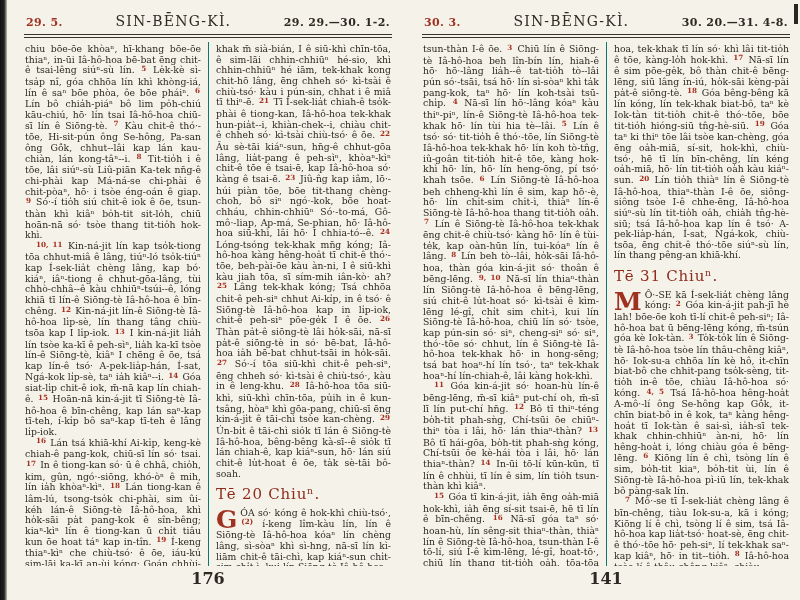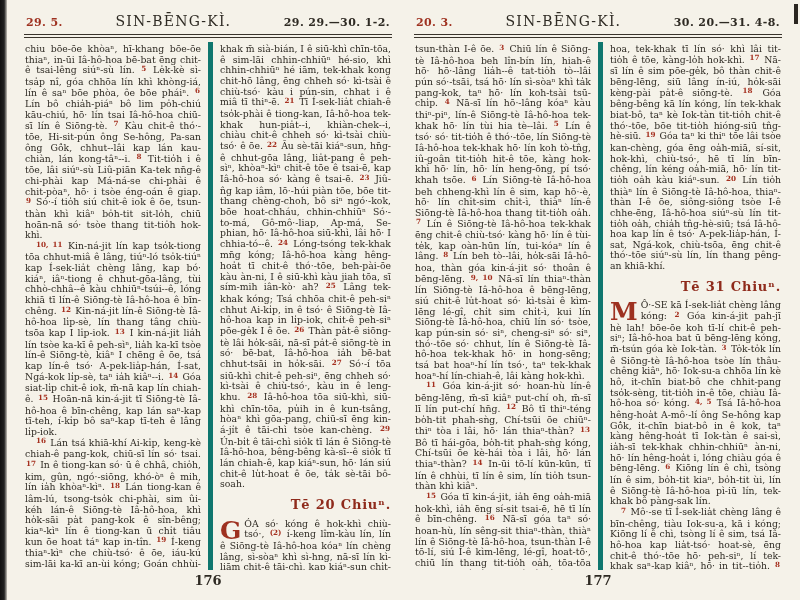--- a/index.html
+++ b/index.html
@@ -2,41 +2,41 @@
 <html><head>
 <meta charset="utf-8">
 <style>
   html,body{margin:0;padding:0;}
   body{width:800px;height:600px;overflow:hidden;background:#e8e4da;}
   .scan{position:relative;width:800px;height:600px;background:#f5f2e9;
         font-family:"DejaVu Serif","Liberation Serif",serif;color:#2e2a23;}
   .edge-left{position:absolute;left:0;top:0;width:7px;height:600px;
         background:linear-gradient(90deg,#111 0%,#222 60%,rgba(40,35,30,.25) 100%);}
   .corner-tick{position:absolute;right:2px;top:4px;width:4px;height:20px;background:#2a2620;}
-  .pages{position:absolute;left:24px;top:12px;display:flex;gap:22px;}
+  .pages{position:absolute;left:24px;top:12px;display:flex;gap:30px;}
   .page{width:368px;display:flex;flex-direction:column;height:578px;}
   .phead{display:flex;justify-content:space-between;align-items:baseline;
         font-size:11px;line-height:15px;padding:2px 2px 3px 2px;}
   .phead .ref{font-weight:bold;letter-spacing:.4px;}
   .phead .ptitle{letter-spacing:1.2px;font-size:14px;}
   .rubric{color:#9e3120;}
   .rule{height:2px;border-top:1px solid #39342c;border-bottom:1px solid #39342c;margin:1px 0 4px 0;}
   .cols{flex:1;display:flex;overflow:hidden;}
   .col{width:50%;box-sizing:border-box;overflow:hidden;
        font-size:9.3px;line-height:10.65px;text-align:justify;padding:2px 7px 0 1px;}
-  .col.c2{border-left:5px solid #0f766e;padding:2px 1px 0 7px;}
+  .col.c2{border-left:1px solid #0f766e;padding:2px 1px 0 7px;}
   .col p{margin:0;}
   .col p.ind{text-indent:10px;}
   .verse{color:#a5301f;font-weight:bold;font-size:7.2px;position:relative;top:-2.2px;
          letter-spacing:0;padding:0 1px;}
-  .chap-head{text-align:right;font-weight:bold;font-size:13px;letter-spacing:.8px;
+  .chap-head{text-align:left;font-weight:normal;font-size:15px;letter-spacing:.8px;
          color:#8f2b1c;margin:10px 0 8px 0;}
   .dropcap{float:left;font-size:25px;line-height:21px;font-weight:bold;color:#9e3120;
          margin:1px 3px 0 0;}
-  .pagenum{text-align:center;font-weight:bold;font-size:13px;padding:3px 0 2px 0;}
+  .pagenum{text-align:center;font-weight:bold;font-size:16px;padding:3px 0 2px 0;}
 </style>
 </head>
 <body>
 
 <div class="scan">
   <div class="edge-left"></div>
   <div class="corner-tick"></div>
   <div class="pages">
 
     <section class="page">
@@ -56,35 +56,35 @@
             <p>khak m̄ sià-bián, I ê siū-khì chīn-tōa, ê sim-lāi chhin-chhiūⁿ hé-sio, khì chhin-chhiūⁿ hé iām, tek-khak kong chit-hō lâng, ēng chheh só· kì-tsài ê chiù-tsó· kàu i pún-sin, chhat i ê miâ tī thiⁿ-ē. <span class="verse">21</span> Tī Í-sek-lia̍t chiah-ê tso̍k-phài ê tiong-kan, Iâ-hô-hoa tek-khak hun-pia̍t--i, khiàn-chek--i, chiàu chit-ê chheh só· kì-tsài chiù-tsó· ê ōe. <span class="verse">22</span> Āu sè-tāi kiáⁿ-sun, hn̄g-ê chhut-gōa lâng, lia̍t-pang ê peh-sìⁿ, khòaⁿ-kìⁿ chit-ê tōe ê tsai-ē, kap Iâ-hô-hoa só· kàng ê tsai-ē. <span class="verse">23</span> Jiû-n̂g kap iâm, lō·-húi piàn tōe, bōe tit-thang chèng-choh, bô siⁿ ngó·-kok, bōe hoat-chháu, chhin-chhiūⁿ Só·-to-má, Gô-mô·-liap, Ap-má, Se-phian, hō· Iâ-hô-hoa siū-khì, lâi hō· I chhia-tó--ê. <span class="verse">24</span> Lóng-tsóng tek-khak mn̄g kóng; Iâ-hô-hoa kàng hêng-hoa̍t tī chit-ê thó·-tōe, beh-pài-ōe kàu àn-ni, I ê siū-khì kàu jiah tōa, sī sím-mih iân-kò· ah? <span class="verse">25</span> Lâng tek-khak kóng; Tsá chhōa chit-ê peh-siⁿ chhut Ai-ki̍p, in ê tsó· ê Siōng-tè Iâ-hô-hoa kap in li̍p-iok, chit-ê peh-siⁿ pōe-ge̍k I ê ōe. <span class="verse">26</span> Thàn pa̍t-ê siōng-tè lâi ho̍k-sāi, nā-sī pa̍t-ê siōng-tè in só· bē-bat, Iâ-hô-hoa ia̍h bē-bat chhut-tsāi in ho̍k-sāi. <span class="verse">27</span> Só·-í tōa siū-khì chit-ê peh-siⁿ, ēng chheh só· kì-tsài ê chiù-tsó·, kàu in ê leng-khu. <span class="verse">28</span> Iâ-hô-hoa tōa siū-khì, siū-khì chīn-tōa, pu̍ih in ê kun-tsâng, hòaⁿ khì gōa-pang, chiū-sī ēng kin-á-ji̍t ê tāi-chì tsòe kan-chèng. <span class="verse">29</span> Ún-bi̍t ê tāi-chì sio̍k tī lán ê Siōng-tè Iâ-hô-hoa, bêng-bêng kà-sī--ê sio̍k tī lán chiah-ê, kap kiáⁿ-sun, hō· lán siú chit-ê lu̍t-hoat ê ōe, ta̍k sè-tāi bô-soah.</p>
             <div class="chap-head">Tē 20 Chiuⁿ.</div>
             <p><span class="dropcap">G</span>ÓA só· kóng ê hok-khì chiù-tsó·, <span class="verse">(2)</span> í-keng lîm-kàu lín, lín ê Siōng-tè Iâ-hô-hoa kóaⁿ lín chèng lâng, sì-sòaⁿ khì sì-hng, nā-sī lín kì-liām chit-ê tāi-chì, kap kiáⁿ-sun chi̍t-sim chi̍t-ì, kui lín Siōng-tè Iâ-hô-hoa,</p>
           </div>
       </div>
       <footer class="pagenum">176</footer>
     </section>
 
     <section class="page">
       <header class="phead">
-        <span class="ref rubric">20. 3.</span>
+        <span class="ref rubric">30. 3.</span>
         <span class="ptitle">SIN-BĒNG-KÌ.</span>
         <span class="ref">30. 20.—31. 4-8.</span>
       </header>
       <div class="rule"></div>
       <div class="cols">
         <div class="col c1">
             <p>tsun-thàn I-ê ōe. <span class="verse">3</span> Chiū lín ê Siōng-tè Iâ-hô-hoa beh lîn-bín lín, hiah-ê hō· hō·-lâng lia̍h--ê tat-tio̍h tò--lâi pún só·-tsāi, tsá hō· lín sì-sòaⁿ khì ta̍k pang-kok, taⁿ hō· lín koh-tsài tsū-chi̍p. <span class="verse">4</span> Nā-sī lín hō·-lâng kóaⁿ kàu thiⁿ-piⁿ, lín-ê Siōng-tè Iâ-hô-hoa tek-khak hō· lín tùi hia tè--lâi. <span class="verse">5</span> Lín ê tsó· só· tit-tio̍h ê thó·-tōe, lín Siōng-tè Iâ-hô-hoa tek-khak hō· lín koh tò-tn̂g, iû-goân tit-tio̍h hit-ê tōe, kàng hok-khì hō· lín, hō· lín heng-ōng, pí tsó· khah tsōe. <span class="verse">6</span> Lín Siōng-tè Iâ-hô-hoa beh chheng-khì lín ê sim, kap hō·-è, hō· lín chi̍t-sim chi̍t-ì, thiàⁿ lín-ê Siōng-tè Iâ-hô-hoa thang tit-tio̍h oa̍h. <span class="verse">7</span> Lín ê Siōng-tè Iâ-hô-hoa tek-khak ēng chit-ê chiù-tsó· kàng hō· lín ê tùi-te̍k, kap oàn-hūn lín, tui-kóaⁿ lín ê lâng. <span class="verse">8</span> Lín beh tò--lâi, ho̍k-sāi Iâ-hô-hoa, thàn góa kin-á-jit só· thoân ê bēng-lēng. <span class="verse">9, 10</span> Nā-sī lín thiaⁿ-thàn lín Siōng-tè Iâ-hô-hoa ê bēng-lēng, siú chit-ê lu̍t-hoat só· kì-tsài ê kìm-lēng lé-gî, chi̍t sim chi̍t-ì, kui lín Siōng-tè Iâ-hô-hoa, chiū lín só· tsòe, kap pún-sin só· siⁿ, cheng-siⁿ só· siⁿ, thó·-tōe só· chhut, lín ê Siōng-tè Iâ-hô-hoa tek-khak hō· in hong-sēng; tsá bat hoaⁿ-hí lín tsó·, taⁿ tek-khak hoaⁿ-hí lín-chiah-ê, lâi kàng hok-khì.</p>
             <p class="ind"><span class="verse">11</span> Góa kin-á-jit só· hoan-hù lín-ê bēng-lēng, m̄-sī kiâⁿ put-chí oh, m̄-sī lī lín put-chí hn̄g. <span class="verse">12</span> Bô tī thiⁿ-téng bo̍h-tit phah-sǹg, Chí-tsūi ōe chiūⁿ-thiⁿ tòa i lâi, hō· lán thiaⁿ-thàn? <span class="verse">13</span> Bô tī hái-gōa, bo̍h-tit phah-sǹg kóng, Chí-tsūi ōe kè-hái tòa i lâi, hō· lán thiaⁿ-thàn? <span class="verse">14</span> In-ūi tō-lí kūn-kūn, tī lín ê chhùi, tī lín ê sim, lín tio̍h tsun-thàn khì kiâⁿ.</p>
             <p class="ind"><span class="verse">15</span> Góa tī kin-á-jit, ia̍h ēng oa̍h-miā hok-khì, ia̍h ēng sí-sit tsai-ē, hē tī lín ê bīn-chêng. <span class="verse">16</span> Nā-sī góa taⁿ só· hoan-hù, lín sêng-sit thiaⁿ-thàn, thiàⁿ lín ê Siōng-tè Iâ-hô-hoa, tsun-thàn I-ê tō-lí, siú I-ê kìm-lēng, lé-gî, hoat-tō·, chiū lín thang tit-tio̍h oa̍h, tōa-tōa heng-ōng, lín ê Siōng-tè Iâ-hô-</p>
           </div>
         <div class="col c2">
             <p>hoa, tek-khak tī lín só· khì lâi tit-tio̍h ê tōe, kàng-lo̍h hok-khì. <span class="verse">17</span> Nā-sī lín ê sim pōe-ge̍k, bô thàn chit-ê bēng-lēng, siū lâng ín-iú, ho̍k-sāi kèng-pài pa̍t-ê siōng-tè. <span class="verse">18</span> Góa bêng-bêng kā lín kóng, lín tek-khak biat-bô, taⁿ kè Iok-tàn tit-tio̍h chit-ê thó·-tōe, bōe tit-tio̍h hióng-siū tn̂g-hè-siū. <span class="verse">19</span> Góa taⁿ ki thiⁿ tōe lâi tsòe kan-chèng, góa ēng oa̍h-miā, sí-sit, hok-khì, chiù-tsó·, hē tī lín bīn-chêng, lín kéng oa̍h-miā, hō· lín tit-tio̍h oa̍h kàu kiáⁿ-sun. <span class="verse">20</span> Lín tio̍h thiàⁿ lín ê Siōng-tè Iâ-hô-hoa, thiaⁿ-thàn I-ê ōe, siông-siông tsòe I-ê chhe-ēng, Iâ-hô-hoa siúⁿ-sù lín tit-tio̍h oa̍h, chia̍h tn̂g-hè-siū; tsá Iâ-hô-hoa kap lín ê tsó· A-pek-lia̍p-hán, Í-sat, Ngá-kok, chiù-tsōa, ēng chit-ê thó·-tōe siúⁿ-sù lín, lín thang pêng-an khiā-khí.</p>
             <div class="chap-head">Tē 31 Chiuⁿ.</div>
             <p><span class="dropcap">M</span>Ô·-SE kā Í-sek-lia̍t chèng lâng kóng: <span class="verse">2</span> Góa kin-á-jit pah-jī hè lah! bōe-ōe koh tī-lí chit-ê peh-siⁿ; Iâ-hô-hoa bat ū bēng-lēng kóng, m̄-tsún góa kè Iok-tàn. <span class="verse">3</span> To̍k-to̍k lín ê Siōng-tè Iâ-hô-hoa tsòe lín thâu-chêng kiâⁿ, hō· Iok-su-a chhōa lín kè hô, it-chīn biat-bô che chhit-pang tso̍k-sèng, tit-tio̍h in-ê tōe, chiàu Iâ-hô-hoa só· kóng. <span class="verse">4, 5</span> Tsá Iâ-hô-hoa hêng-hoa̍t A-mô·-lí ông Se-hông kap Gô̍k, it-chīn biat-bô in ê kok, taⁿ kàng hêng-hoa̍t tī Iok-tàn ê sai-sì, ia̍h-sī tek-khak chhin-chhiūⁿ àn-ni, hō· lín hêng-hoa̍t i, lóng chiàu góa ê bēng-lēng. <span class="verse">6</span> Kiōng lín ê chì, tsòng lín ê sim, bo̍h-tit kiaⁿ, bo̍h-tit ùi, lín ê Siōng-tè Iâ-hô-hoa pì-iū lín, tek-khak bô pàng-sak lín.</p>
             <p class="ind"><span class="verse">7</span> Mô·-se tī Í-sek-lia̍t chèng lâng ê bīn-chêng, tiàu Iok-su-a, kā i kóng; Kiōng lí ê chì, tsòng lí ê sim, tsá Iâ-hô-hoa kap lia̍t-tsó· hoat-sè, ēng chit-ê thó·-tōe hō· peh-siⁿ, lí tek-khak saⁿ-kap kiâⁿ, hō· in tit--tio̍h. <span class="verse">8</span> Iâ-hô-hoa tsòe lí ê thâu-chêng kiâⁿ, chiàu-</p>
           </div>
       </div>
-      <footer class="pagenum">177</footer>
+      <footer class="pagenum">141</footer>
     </section>
 
   </div>
 </div>
 
 </body></html>

